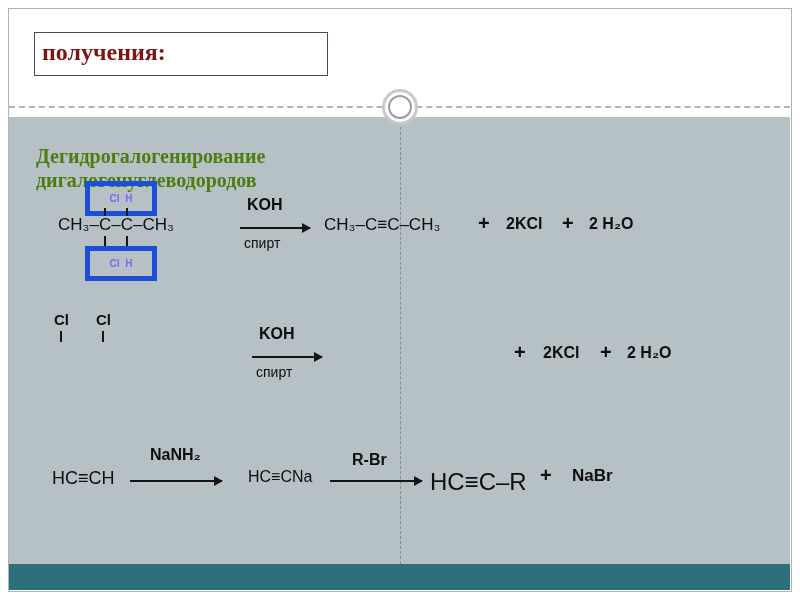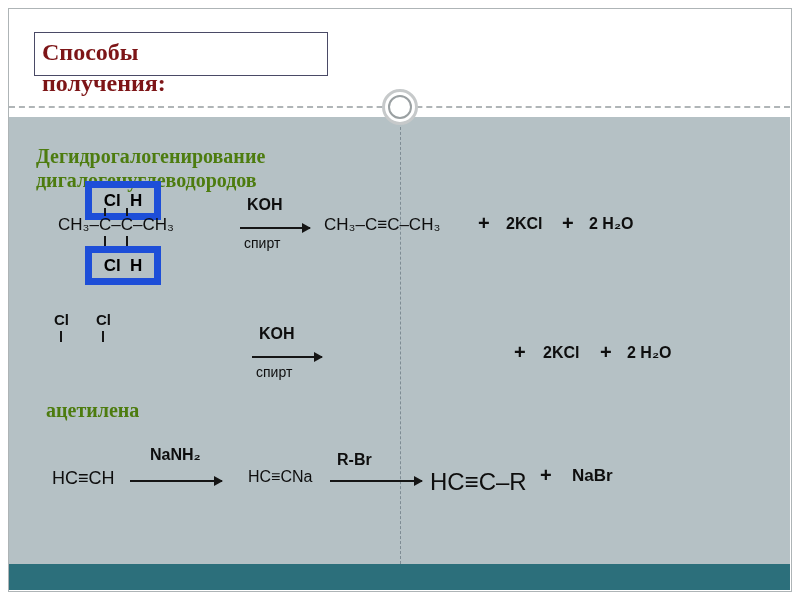--- a/index.html
+++ b/index.html
@@ -53,23 +53,23 @@
   }
   .formula{
     position:absolute;white-space:pre;
     font-weight:normal;color:#0e0e0e;font-size:17px;
   }
   .small-label{position:absolute;white-space:pre;color:#0e0e0e;font-size:14px;}
   .cat-label{position:absolute;white-space:pre;font-weight:bold;color:#0e0e0e;font-size:16px;}
   .plus{position:absolute;font-weight:bold;font-size:20px;color:#0e0e0e;}
   .byprod{position:absolute;white-space:pre;font-weight:bold;font-size:16px;color:#0e0e0e;}
   .box{
-    position:absolute;border:7px solid #1d4ed8;background:transparent;
+    position:absolute;border:5px solid #1d4ed8;background:transparent;
     display:flex;align-items:center;justify-content:center;
-    font-weight:bold;font-size:17px;color:#000000;white-space:pre;
+    font-weight:bold;font-size:10px;color:#8b5cf6;white-space:pre;
   }
   .bond{position:absolute;width:0;border-left:2px solid #151515;}
   .arrow{position:absolute;height:2px;background:#151515;}
   .arrow .head{
     position:absolute;right:-1px;top:-4px;width:0;height:0;
     border-left:9px solid #151515;
     border-top:5px solid transparent;border-bottom:5px solid transparent;
   }
 </style>
 </head>
@@ -82,21 +82,20 @@
   <div class="frame"></div>
 
   <div class="hr-dashed"></div>
   <div class="v-dashed"></div>
   <div class="circle-outer">
     <div class="circle-inner"></div>
   </div>
 
   <div class="title-box"></div>
   <div class="slide-title">
-    <div>Способы</div>
     <div>получения:</div>
   </div>
 
   <div class="heading" style="left:36px;top:144px;">
     <div>Дегидрогалогенирование</div>
     <div>дигалогенуглеводородов</div>
   </div>
 
   <div class="box" style="left:85px;top:181px;width:62px;height:25px;">Cl  H</div>
   <div class="bond" style="left:104px;top:208px;height:8px;"></div>
@@ -128,30 +127,29 @@
     <span class="head"></span>
   </div>
   <div class="small-label" style="left:256px;top:364px;">спирт</div>
 
   <div class="plus" style="left:514px;top:341px;">+</div>
   <div class="byprod" style="left:543px;top:344px;">2KCl</div>
   <div class="plus" style="left:600px;top:341px;">+</div>
   <div class="byprod" style="left:627px;top:344px;">2 H₂O</div>
 
   <div class="heading" style="left:46px;top:398px;">
-    <div>ацетилена</div>
   </div>
 
   <div class="formula" style="left:52px;top:468px;font-size:18px;">HC≡CH</div>
   <div class="cat-label" style="left:150px;top:446px;">NaNH₂</div>
   <div class="arrow" style="left:130px;top:480px;width:92px;">
     <span class="head"></span>
   </div>
   <div class="formula" style="left:248px;top:468px;font-size:16px;">HC≡CNa</div>
-  <div class="cat-label" style="left:337px;top:451px;">R-Br</div>
+  <div class="cat-label" style="left:352px;top:451px;">R-Br</div>
   <div class="arrow" style="left:330px;top:480px;width:92px;">
     <span class="head"></span>
   </div>
   <div class="formula" style="left:430px;top:468px;font-size:24px;">HC≡C–R</div>
   <div class="plus" style="left:540px;top:464px;">+</div>
   <div class="byprod" style="left:572px;top:466px;font-size:17px;">NaBr</div>
 
 </div>
 
 </body></html>

